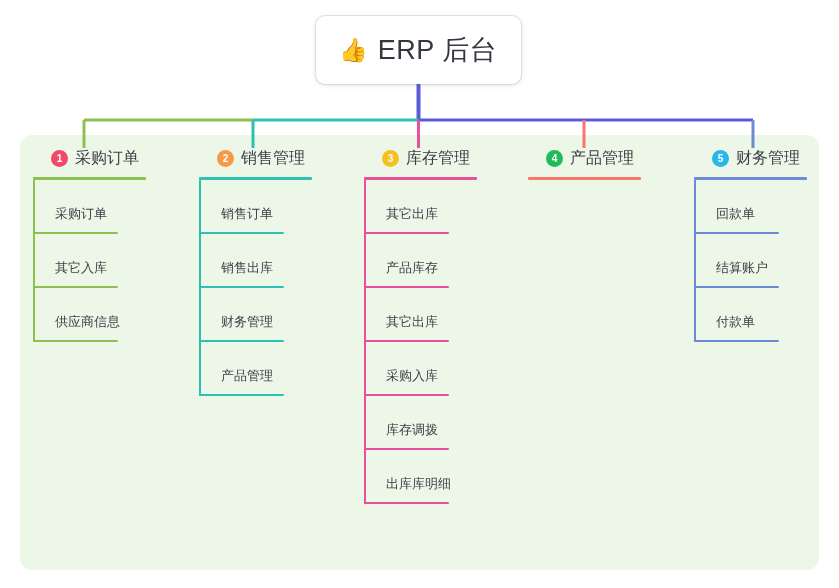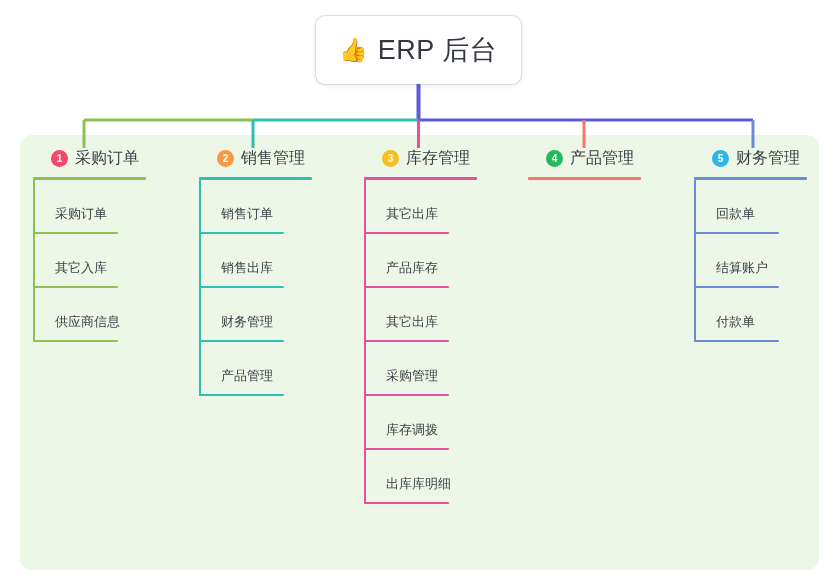--- a/index.html
+++ b/index.html
@@ -236,21 +236,21 @@
             <div class="item-label">产品库存</div>
             <div class="item-rule" style="width: 85px; background: rgb(232, 80, 155);"></div>
           </div>
           <div class="item">
             <div class="item-stem" style="background: rgb(232, 80, 155);"></div>
             <div class="item-label">其它出库</div>
             <div class="item-rule" style="width: 85px; background: rgb(232, 80, 155);"></div>
           </div>
           <div class="item">
             <div class="item-stem" style="background: rgb(232, 80, 155);"></div>
-            <div class="item-label">采购管理</div>
+            <div class="item-label">采购入库</div>
             <div class="item-rule" style="width: 85px; background: rgb(232, 80, 155);"></div>
           </div>
           <div class="item">
             <div class="item-stem" style="background: rgb(232, 80, 155);"></div>
             <div class="item-label">库存调拨</div>
             <div class="item-rule" style="width: 85px; background: rgb(232, 80, 155);"></div>
           </div>
           <div class="item">
             <div class="item-stem" style="background: rgb(232, 80, 155);"></div>
             <div class="item-label">出库库明细</div>

